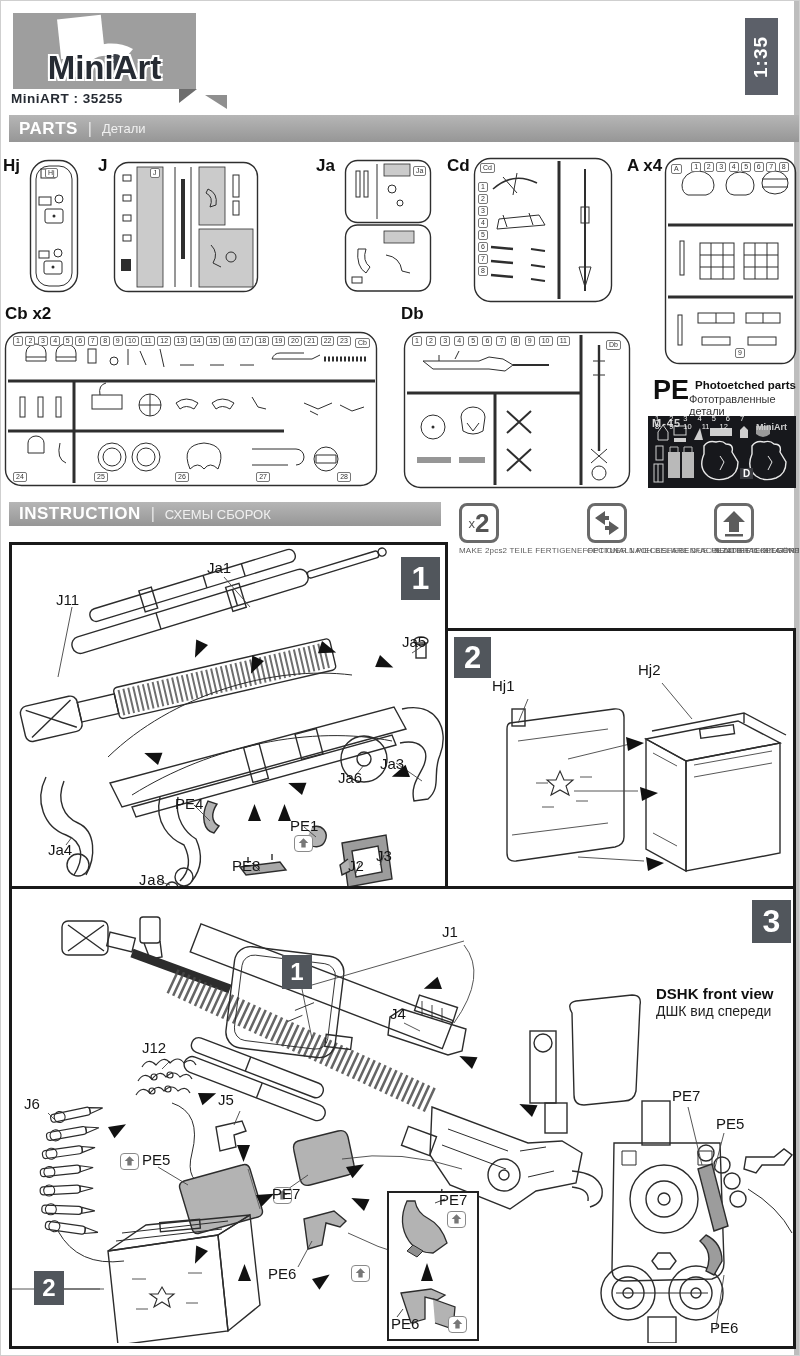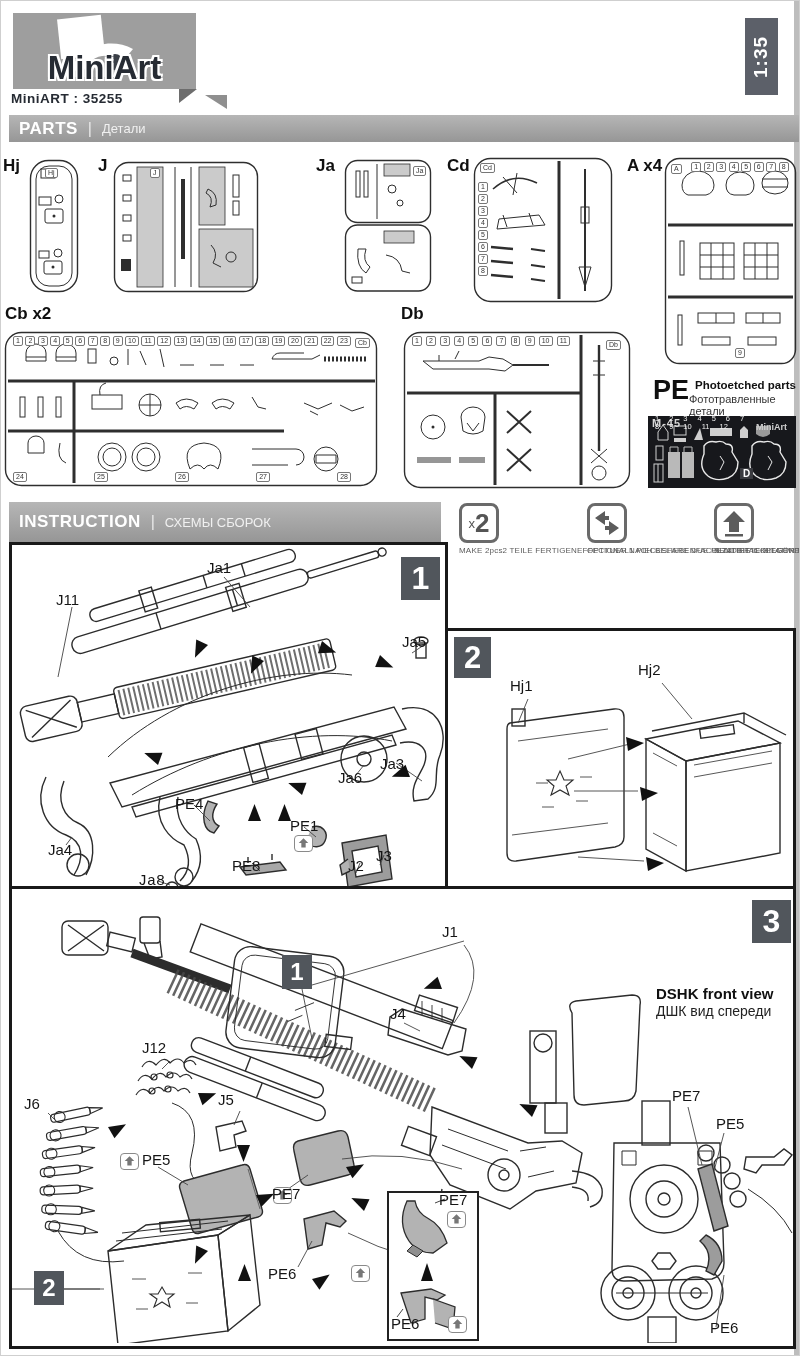--- a/index.html
+++ b/index.html
@@ -346,21 +346,21 @@
         <span class="chip">6</span>
         <span class="chip">7</span>
         <span class="chip">8</span>
         <span class="chip">9</span>
         <span class="chip">10</span>
         <span class="chip">11</span>
         <span class="chip">12</span>
       </div>
   </div>
 
-  <div class="abs bar" style="left:8px;top:501px;width:432px;height:40px;">
+  <div class="abs bar" style="left:8px;top:501px;width:432px;height:24px;">
     <b>INSTRUCTION</b>
     <span class="sep">|</span>
     <span class="ru">СХЕМЫ СБОРОК</span>
   </div>
 
   <div class="abs licon" style="left:458px;top:502px;">
     <span style="font-size:13px;color:#555;">x</span>
       <span style="font-size:26px;font-weight:bold;color:#555;">2</span>
   </div>
   <div class="abs licon" style="left:586px;top:502px;">
@@ -493,21 +493,21 @@
           <line x1="214" y1="52" x2="244" y2="88"></line>
         <line x1="120" y1="128" x2="186" y2="112"></line>
           <line x1="126" y1="160" x2="190" y2="160"></line>
           <line x1="130" y1="226" x2="196" y2="230"></line>
       </g>
       <polygon points="178,106 196,112 180,120" fill="#111"></polygon>
       <polygon points="192,156 210,162 194,170" fill="#111"></polygon>
       <polygon points="198,226 216,232 200,240" fill="#111"></polygon>
     </svg>
     <div class="abs badge" style="left:6px;top:6px;width:37px;height:41px;font-size:31px;">2</div>
-    <div class="abs plbl" style="left:62px;top:46px;text-align:right;">Hj1</div>
+    <div class="abs plbl" style="left:44px;top:46px;text-align:right;">Hj1</div>
     <div class="abs plbl" style="left:190px;top:30px;">Hj2</div>
   </div>
 
   <div class="abs stepbox" style="left:8px;top:888px;width:787px;height:460px;border-top:none;">
     <svg class="abs" style="left:0;top:0;" width="781" height="454" viewBox="0 0 781 454">
       <defs>
         <g id="arr3">
             <polygon points="0,0 17,6.5 0,13" fill="#111"></polygon>
           </g>
         <g id="cart">

